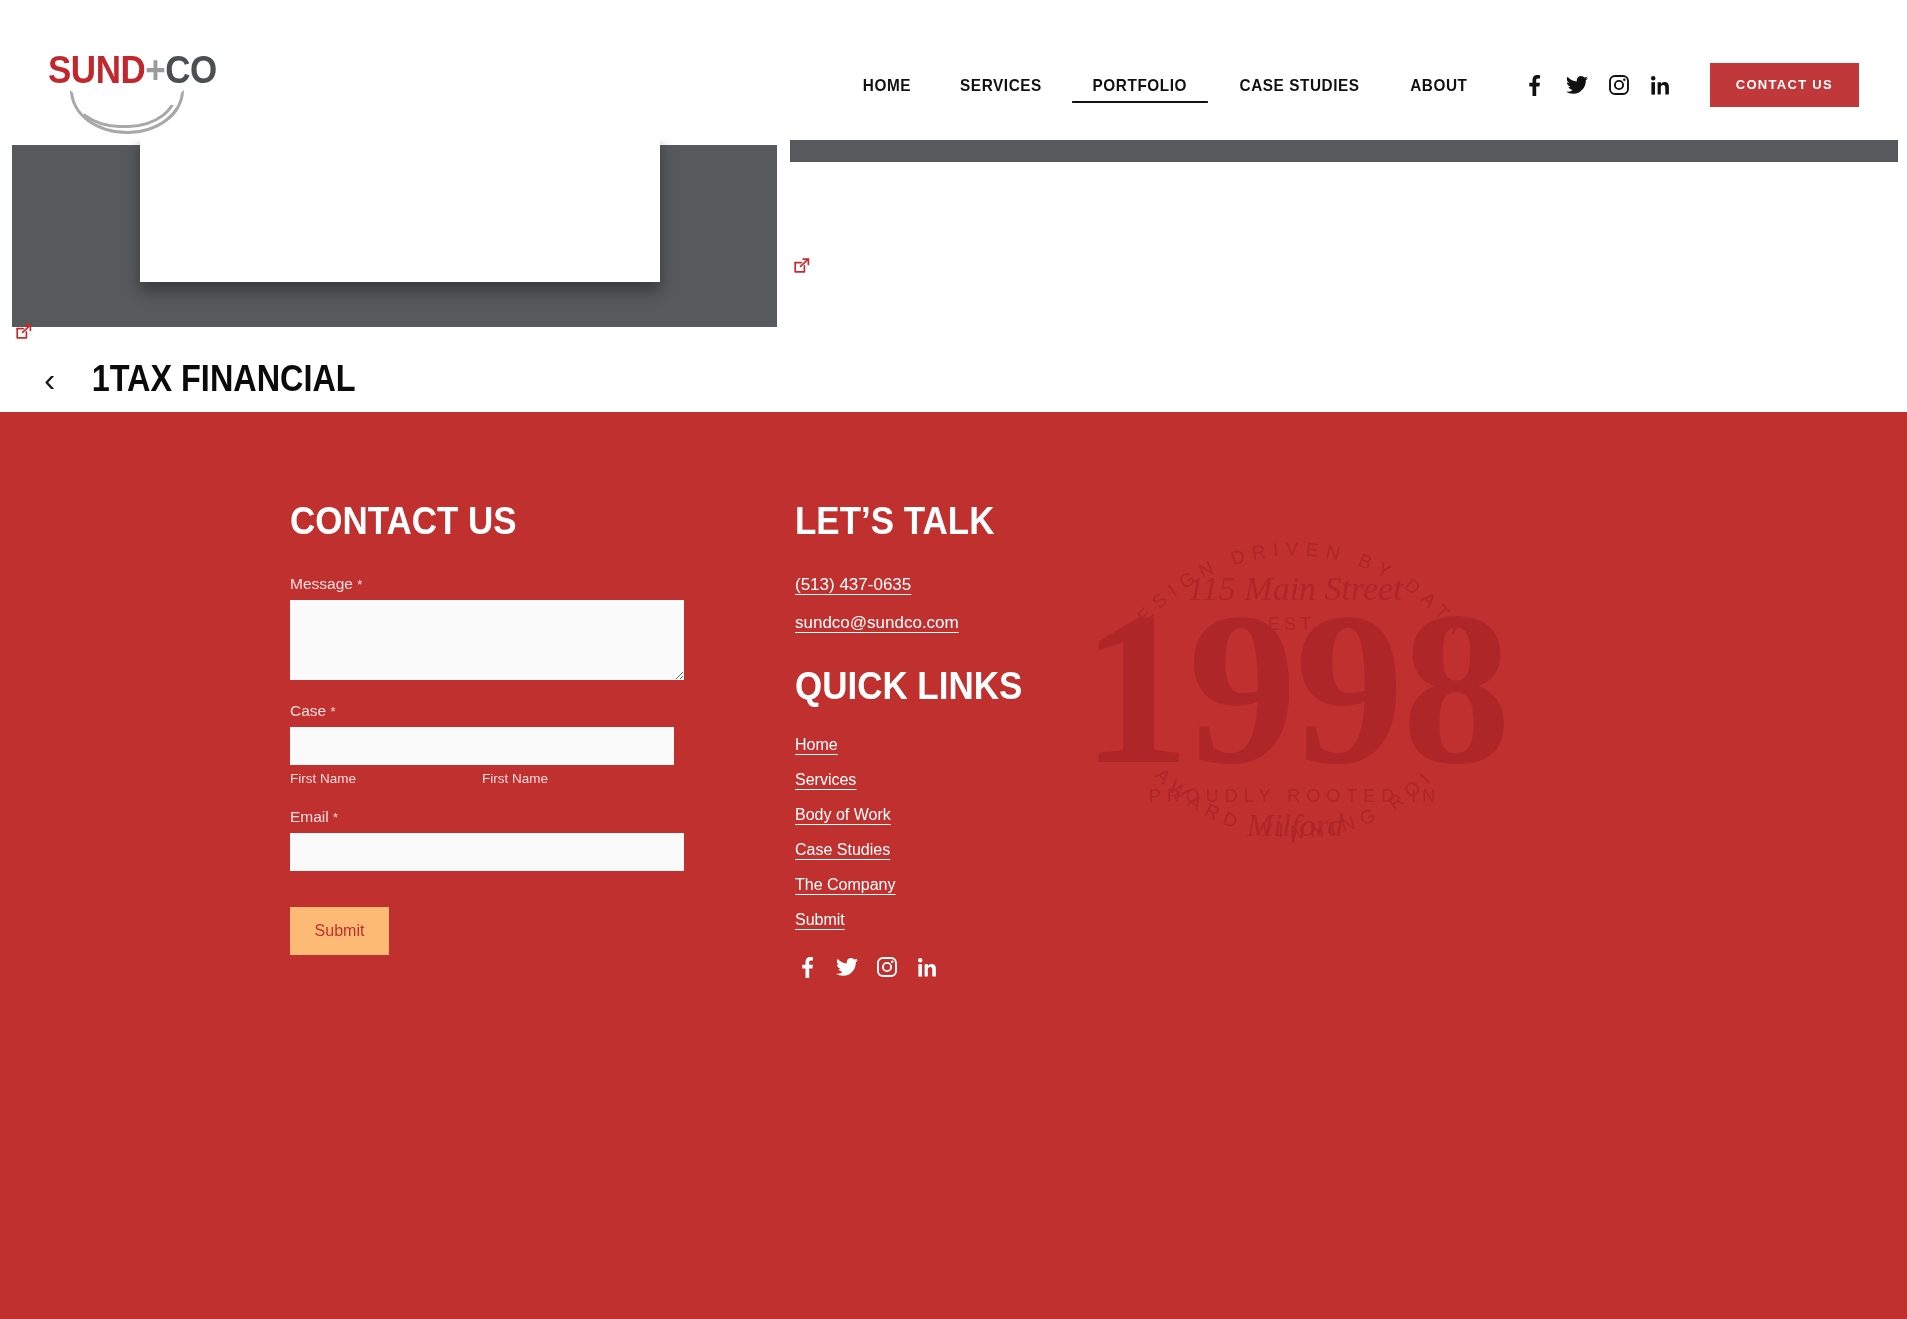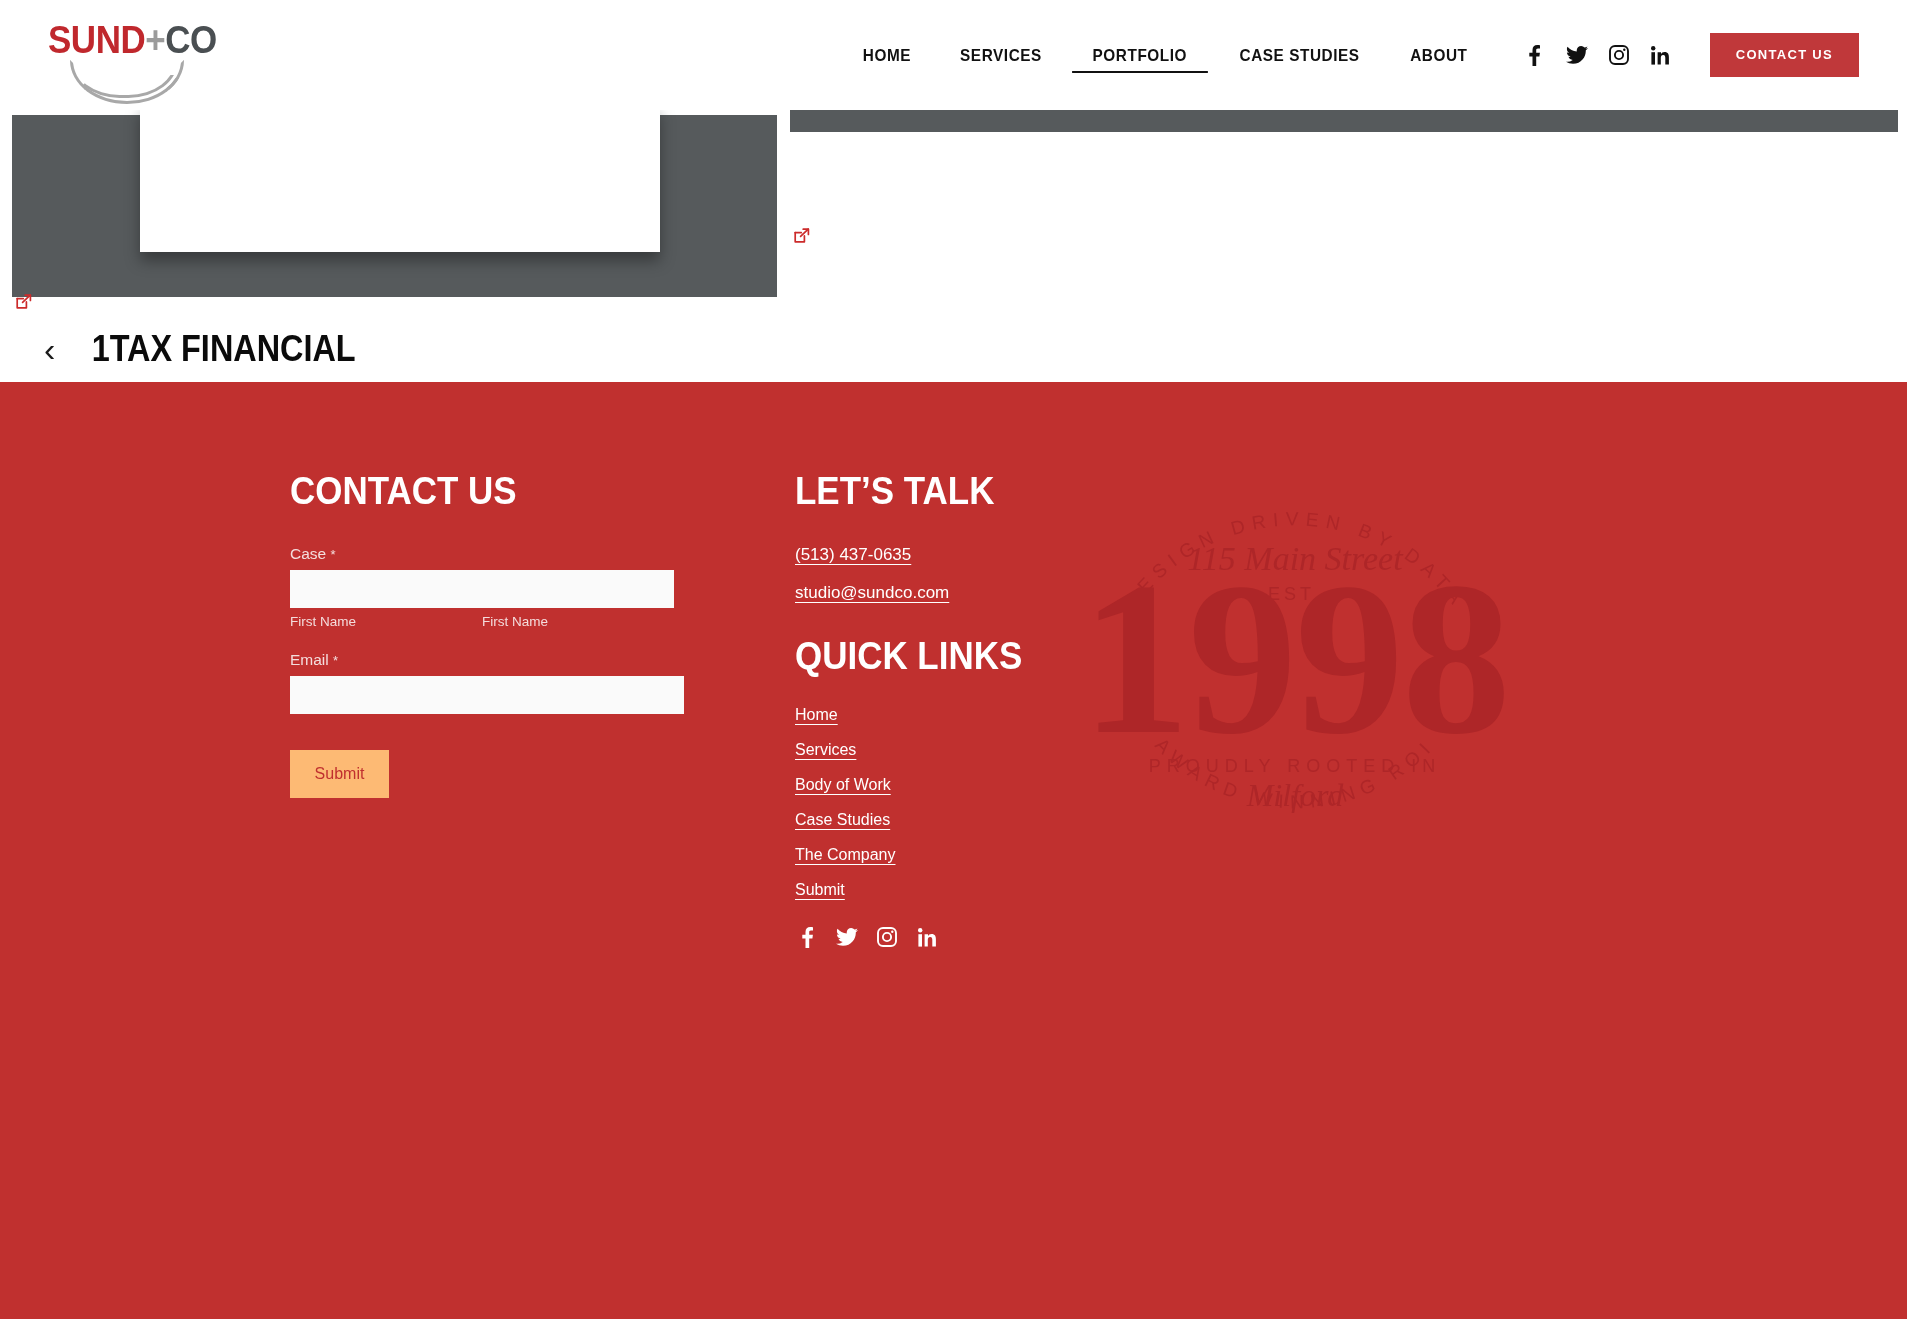--- a/index.html
+++ b/index.html
@@ -17,20 +17,21 @@
   }
 
   
   .site-header {
     position: relative;
     height: 110px;
     background: #ffffff;
     display: flex;
     align-items: center;
     z-index: 40;
+    margin-top: 30px;
   }
 
   .logo-wrap {
     position: absolute;
     left: 48px;
     top: 20px;
     width: 170px;
     height: 70px;
   }
   .logo-text {
@@ -471,20 +472,24 @@
       <text class="bg-rooted" x="210" y="330" text-anchor="middle">PROUDLY ROOTED IN</text>
       <text class="bg-milford" x="210" y="364" text-anchor="middle">Milford</text>
     </svg>
   </div>
 
   <div class="footer-grid">
 
     <div class="col-contact">
       <div class="sect-head">CONTACT US</div>
 
+      <div class="field-block">
+        <label class="field-label"><span>Message</span> <span class="req-star">*</span></label>
+        <textarea class="inp" placeholder="" style=""></textarea>
+      </div>
 
       <div class="field-block">
         <label class="field-label"><span>Case</span> <span class="req-star">*</span></label>
         <div class="name-row">
           <div class="name-cell">
             <input class="inp half" type="text" value="" style="">
             <span class="sub-label">First Name</span>
           </div>
           <div class="name-cell">
             <input class="inp half" type="text" value="" style="">
@@ -497,21 +502,21 @@
         <label class="field-label"><span>Email</span> <span class="req-star">*</span></label>
         <input class="inp full" type="text" value="" style="">
       </div>
 
       <button class="submit-btn">Submit</button>
     </div>
 
     <div class="col-links">
       <div class="sect-head">LET’S TALK</div>
       <a class="lt-link">(513) 437-0635</a>
-      <a class="lt-link">studio@sundco.com</a>
+      <a class="lt-link">sundco@sundco.com</a>
 
       <div class="sect-head quick-head">QUICK LINKS</div>
       <a class="ql-link">Home</a>
       <a class="ql-link">Services</a>
       <a class="ql-link">Body of Work</a>
       <a class="ql-link">Case Studies</a>
       <a class="ql-link">The Company</a>
       <a class="ql-link">Submit</a>
 
       <div class="footer-social">

